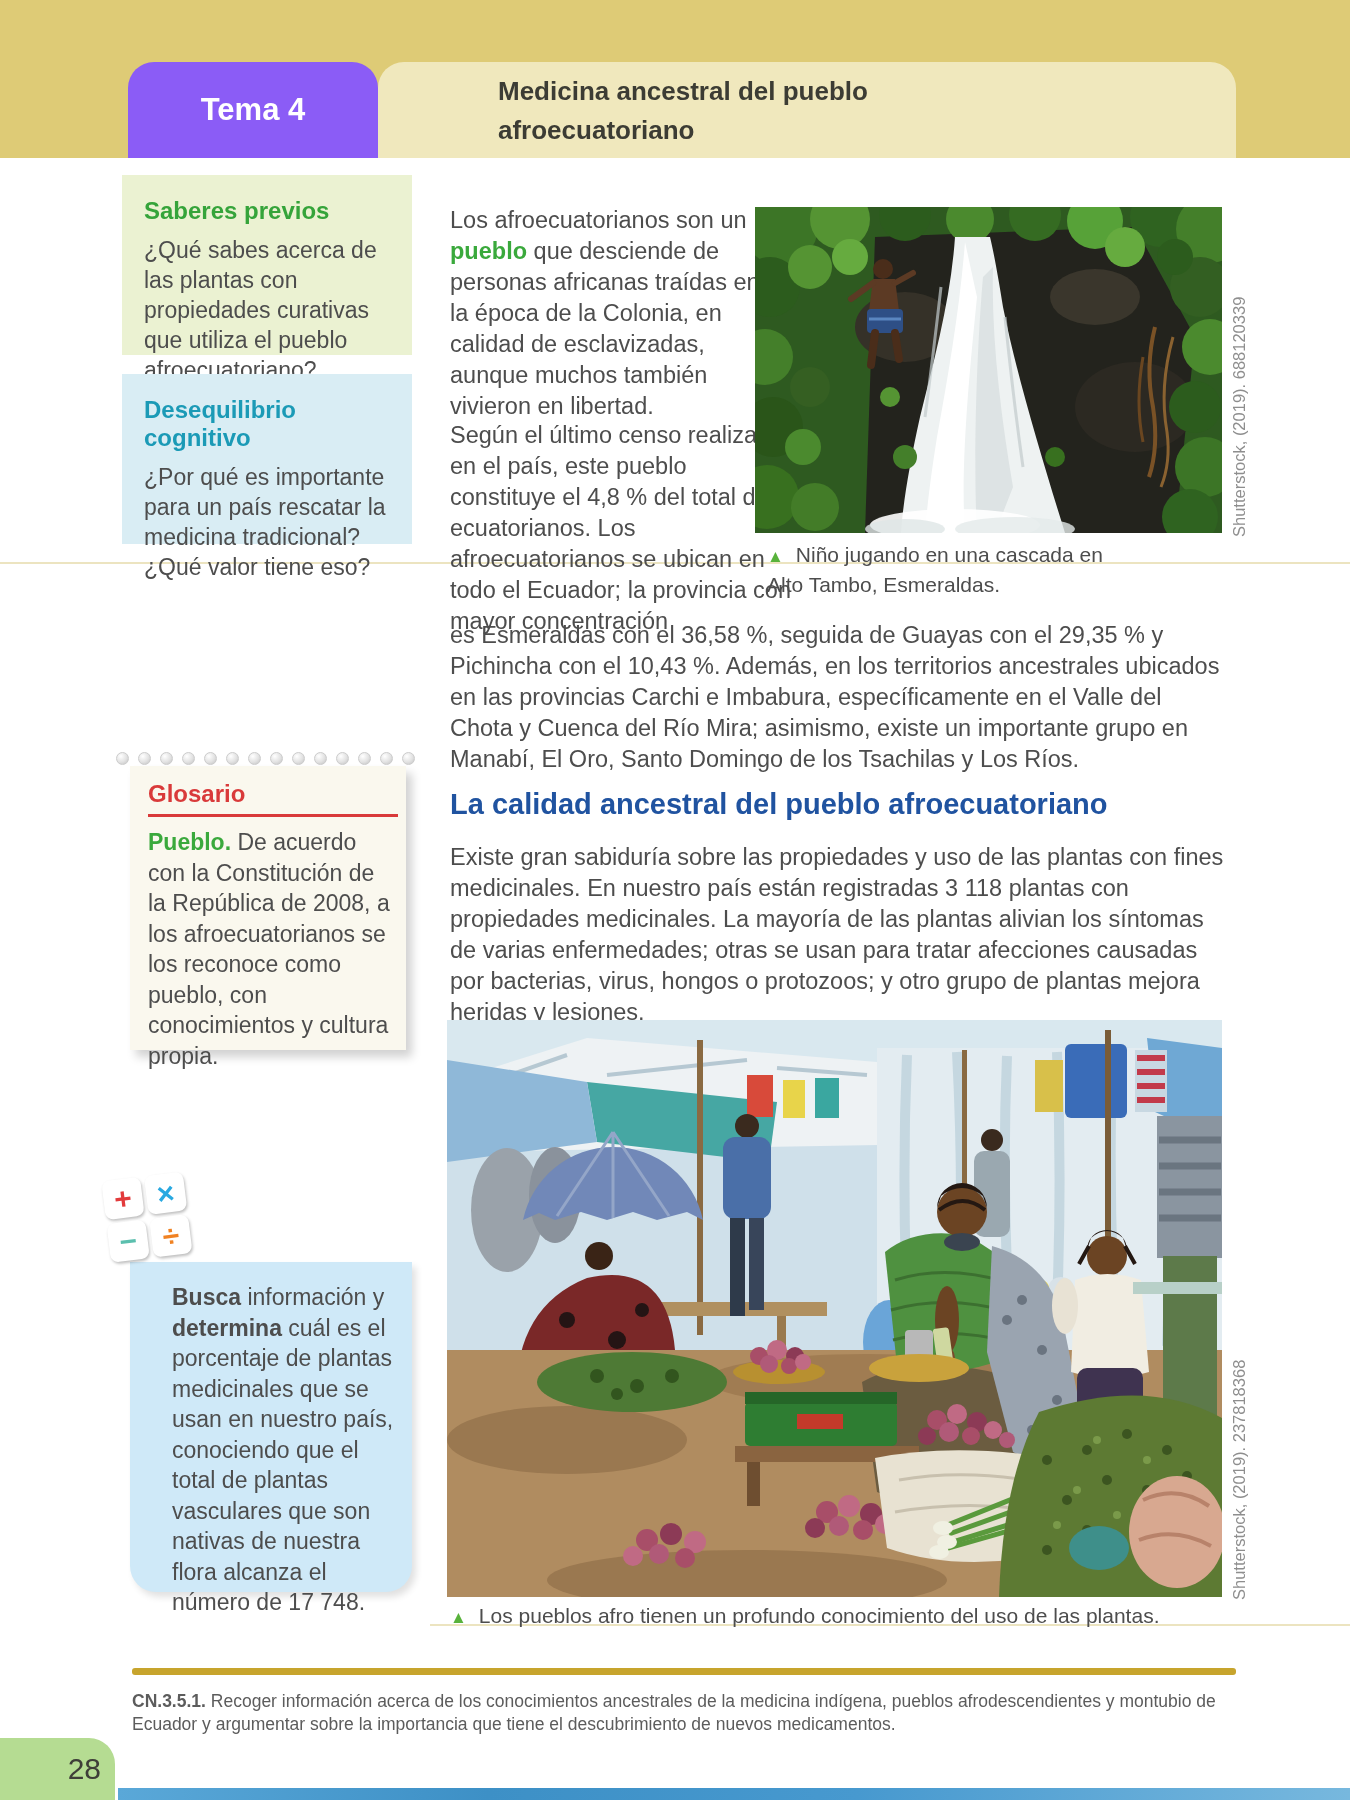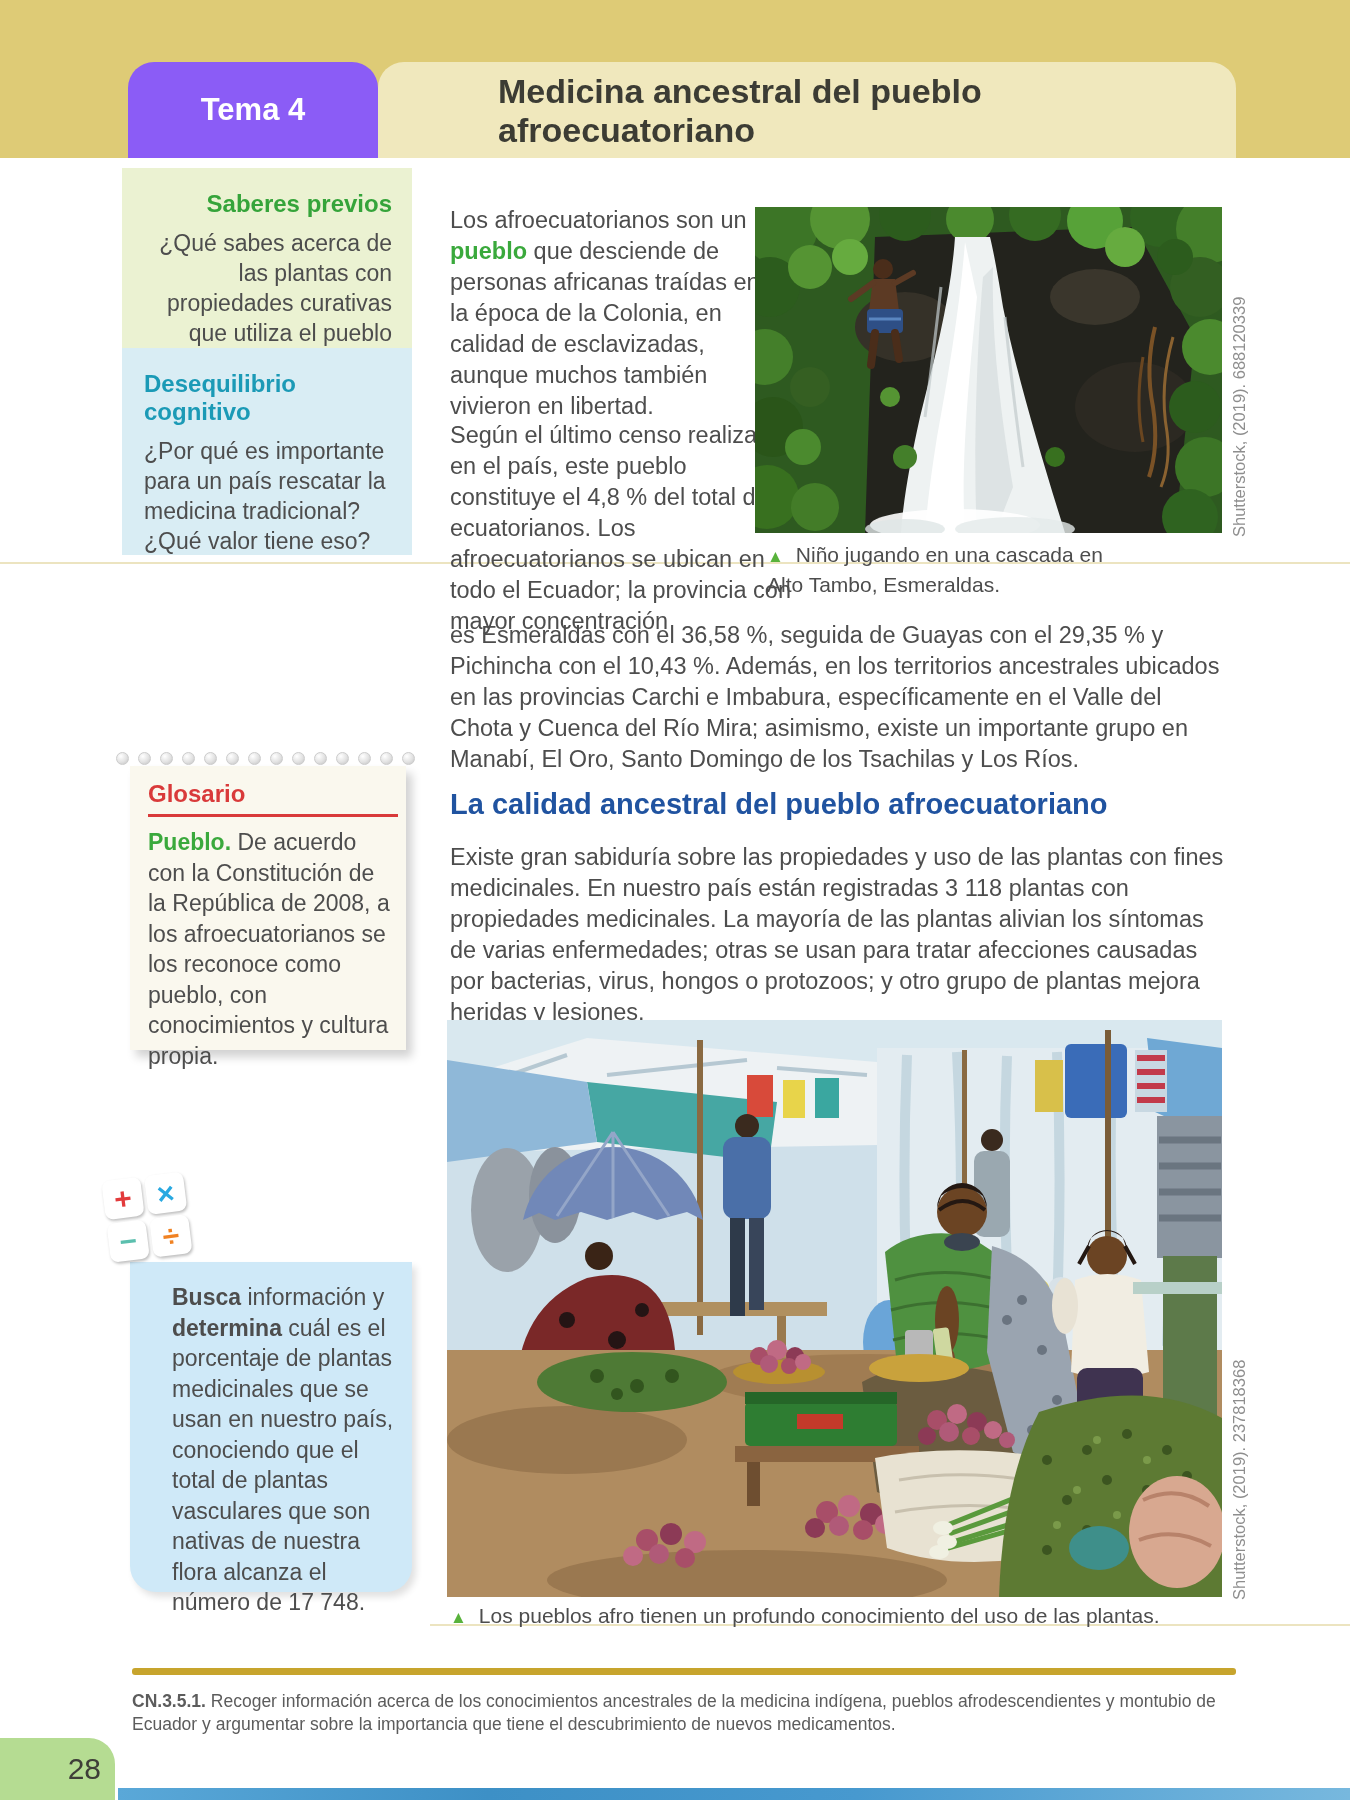--- a/index.html
+++ b/index.html
@@ -6,31 +6,31 @@
   .page{position:relative;width:1350px;height:1800px;background:#ffffff;overflow:hidden;
         font-family:"Liberation Sans",sans-serif;color:#4d4d4d;}
   .abs{position:absolute;}
   
   .top-band{left:0;top:0;width:1350px;height:158px;background:#decb76;}
   .tema-box{left:128px;top:62px;width:250px;height:96px;background:#8b5cf6;
             border-radius:26px 26px 0 0;display:flex;align-items:center;justify-content:center;}
   .tema-box span{color:#ffffff;font-size:31px;font-weight:bold;}
   .title-banner{left:378px;top:62px;width:858px;height:96px;background:#f0e8bd;
                 border-radius:26px 26px 0 0;}
-  .title-banner h1{margin:0;padding:10px 0 0 120px;font-size:34px;line-height:39px;
+  .title-banner h1{margin:0;padding:10px 0 0 120px;font-size:26px;line-height:39px;
                    color:#3c3c34;font-weight:bold;}
   
   .rule{background:#ece4c0;height:2px;}
   
   .panel{left:122px;width:290px;box-sizing:border-box;padding:22px 20px 0 22px;}
   .panel h3{margin:0 0 10px 0;font-size:24px;font-weight:bold;}
   .panel p{margin:0;font-size:23px;line-height:30px;color:#4d4d4d;}
-  .saberes{top:168px;height:180px;background:#ebf2d2;text-align:right;}
+  .saberes{top:175px;height:180px;background:#ebf2d2;}
   .saberes h3{color:#35a43a;}
-  .deseq{top:348px;height:207px;background:#d9edf4;}
+  .deseq{top:374px;height:170px;background:#d9edf4;}
   .deseq h3{color:#1b9ab6;}
   
   .gdots{left:116px;top:752px;width:312px;display:flex;gap:9px;}
   .gdots i{width:13px;height:13px;border-radius:50%;
            background:radial-gradient(circle at 35% 30%,#ffffff 0%,#e2e2e2 55%,#c2c2c2 100%);
            border:1px solid #cccccc;box-sizing:border-box;}
   .glosario{left:130px;top:766px;width:276px;height:284px;background:#faf8ee;
             box-shadow:6px 7px 9px rgba(0,0,0,0.18);box-sizing:border-box;padding:14px 8px 0 18px;}
   .glosario h3{margin:0;font-size:24px;font-weight:bold;color:#d93a3a;}
   .glosario .redline{height:3px;background:#d93a3a;margin:6px 0 10px 0;}

